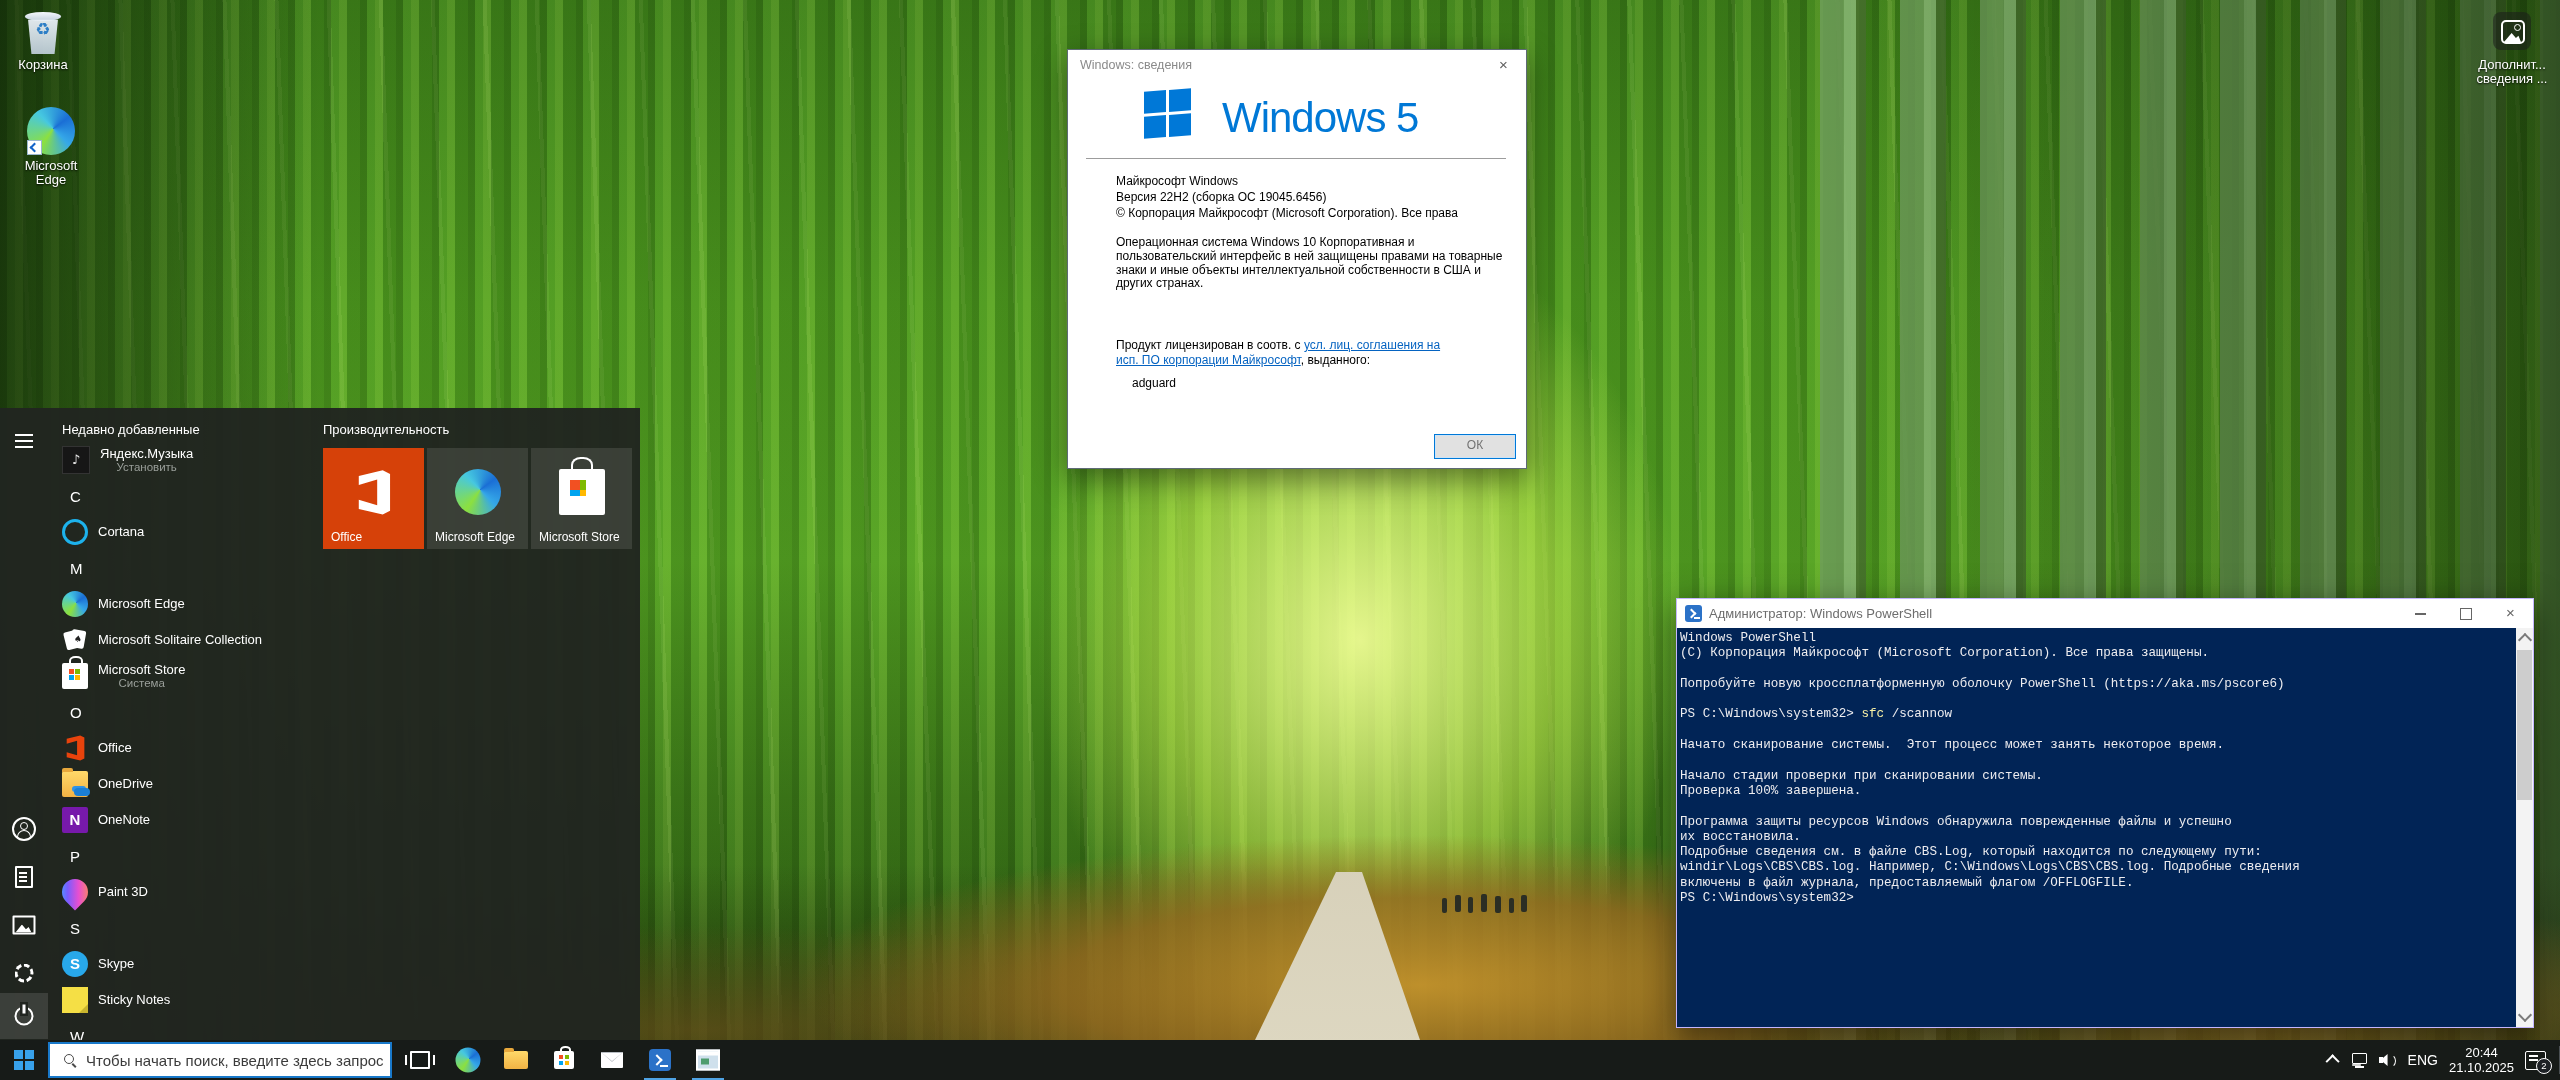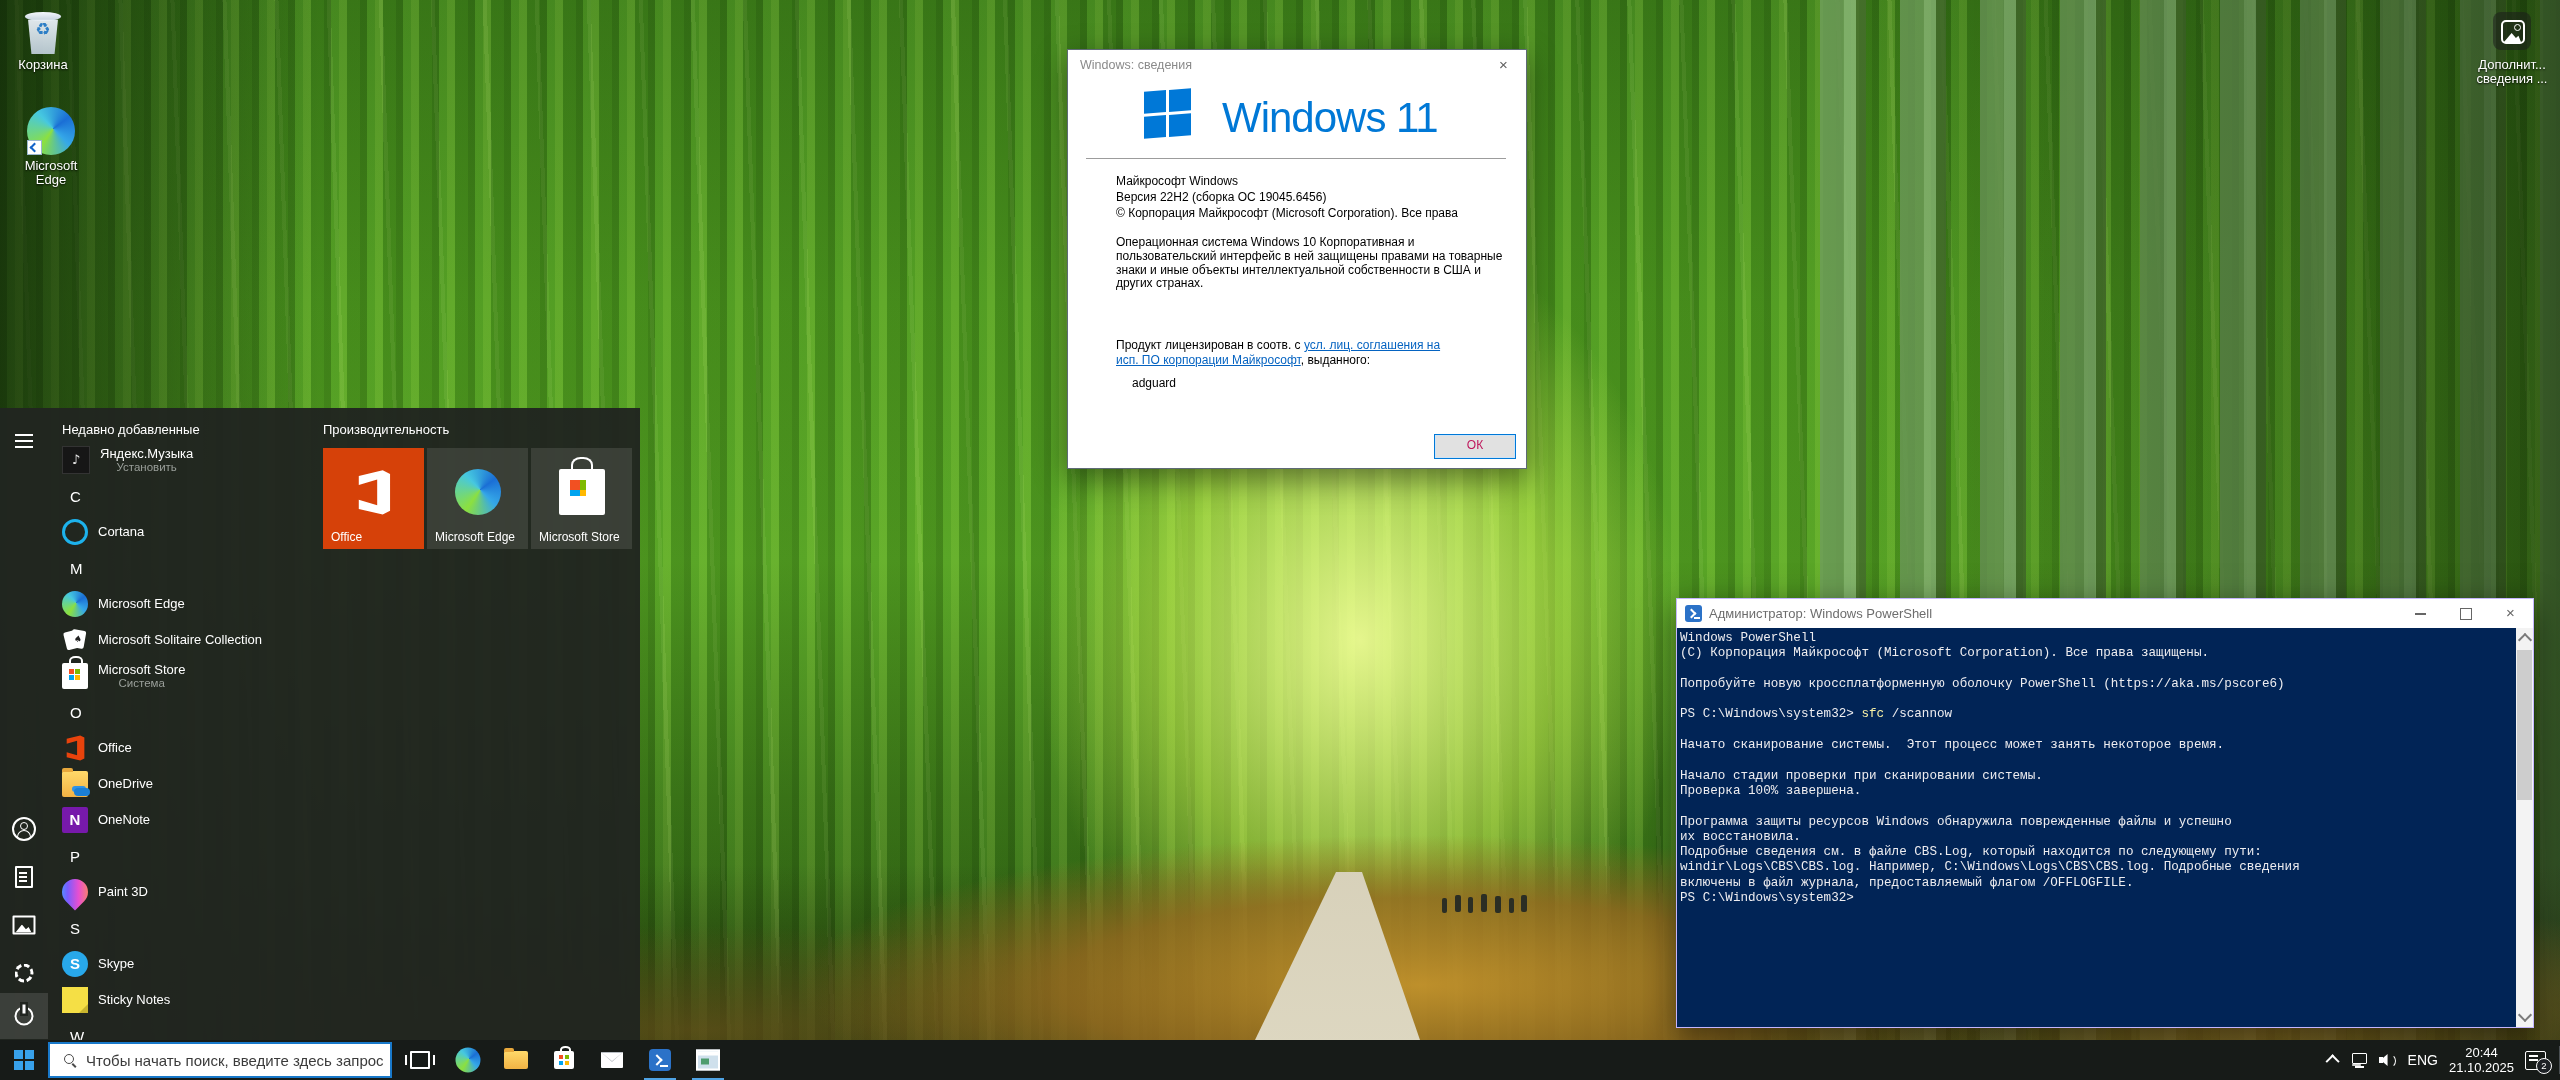--- a/index.html
+++ b/index.html
@@ -127,21 +127,21 @@
     display:grid;grid-template-columns:22px 22px;grid-template-rows:22px 22px;gap:3px;}
   .wv-flag div{background:#0078d7;}
   .wv-wordmark{position:absolute;left:154px;top:44px;font-size:42px;letter-spacing:-1px;color:#0078d6;font-weight:400;}
   .wv-hr{position:absolute;left:18px;right:20px;top:108px;border-top:1px solid #9c9c9c;}
   .wv-lines{position:absolute;left:48px;top:123px;font-size:12px;line-height:16px;color:#000;}
   .wv-body{position:absolute;left:48px;top:186px;font-size:12px;line-height:13.8px;color:#000;}
   .wv-license{position:absolute;left:48px;top:288px;font-size:12px;line-height:14.5px;color:#000;}
   .wv-license a{color:#0563c1;text-decoration:underline;}
   .wv-licensee{position:absolute;left:64px;top:326px;font-size:12px;color:#000;}
   .wv-ok{position:absolute;right:10px;top:384px;width:80px;height:23px;background:#e1e1e1;
-    border:1px solid #0078d7;box-shadow:inset 0 0 0 1px #cde4f7;font-size:12px;text-align:center;line-height:21px;color:#be185d;}
+    border:1px solid #0078d7;box-shadow:inset 0 0 0 1px #cde4f7;font-size:12px;text-align:center;line-height:21px;color:#737373;}
   
   .ps-window{position:absolute;left:1676px;top:598px;width:858px;height:430px;z-index:45;
     box-shadow:0 10px 30px rgba(0,0,0,0.5);background:#012456;border:1px solid #c4b5fd;box-sizing:border-box;}
   .ps-titlebar{position:absolute;left:0;top:0;right:0;height:29px;background:#fff;}
   .ps-appicon{position:absolute;left:8px;top:6px;width:17px;height:17px;background:#2b72c8;border-radius:3px;}
   .ps-appicon::before{content:"";position:absolute;left:3px;top:5px;width:5px;height:5px;
     border-right:2px solid #fff;border-bottom:2px solid #fff;transform:rotate(-45deg);}
   .ps-appicon::after{content:"";position:absolute;right:2px;bottom:3px;width:6px;height:2px;background:#fff;}
   .ps-title{position:absolute;left:32px;top:7px;font-size:13px;color:#6d6d6d;}
   .ps-btns{position:absolute;right:0;top:0;height:29px;display:flex;}
@@ -384,21 +384,21 @@
   <div class="wv-titlebar">
     <div class="wv-title">Windows: сведения</div>
     <div class="wv-close">×</div>
   </div>
   <div class="wv-flag">
       <div></div>
       <div></div>
       <div></div>
       <div></div>
     </div>
-  <div class="wv-wordmark">Windows 11</div>
+  <div class="wv-wordmark">Windows 5</div>
   <div class="wv-hr"></div>
   <div class="wv-lines">
     <div>Майкрософт Windows</div>
     <div>Версия 22H2 (сборка ОС 19045.6456)</div>
     <div>© Корпорация Майкрософт (Microsoft Corporation). Все права</div>
   </div>
   <div class="wv-body">
     <div>Операционная система Windows 10 Корпоративная и</div>
     <div>пользовательский интерфейс в ней защищены правами на товарные</div>
     <div>знаки и иные объекты интеллектуальной собственности в США и</div>

